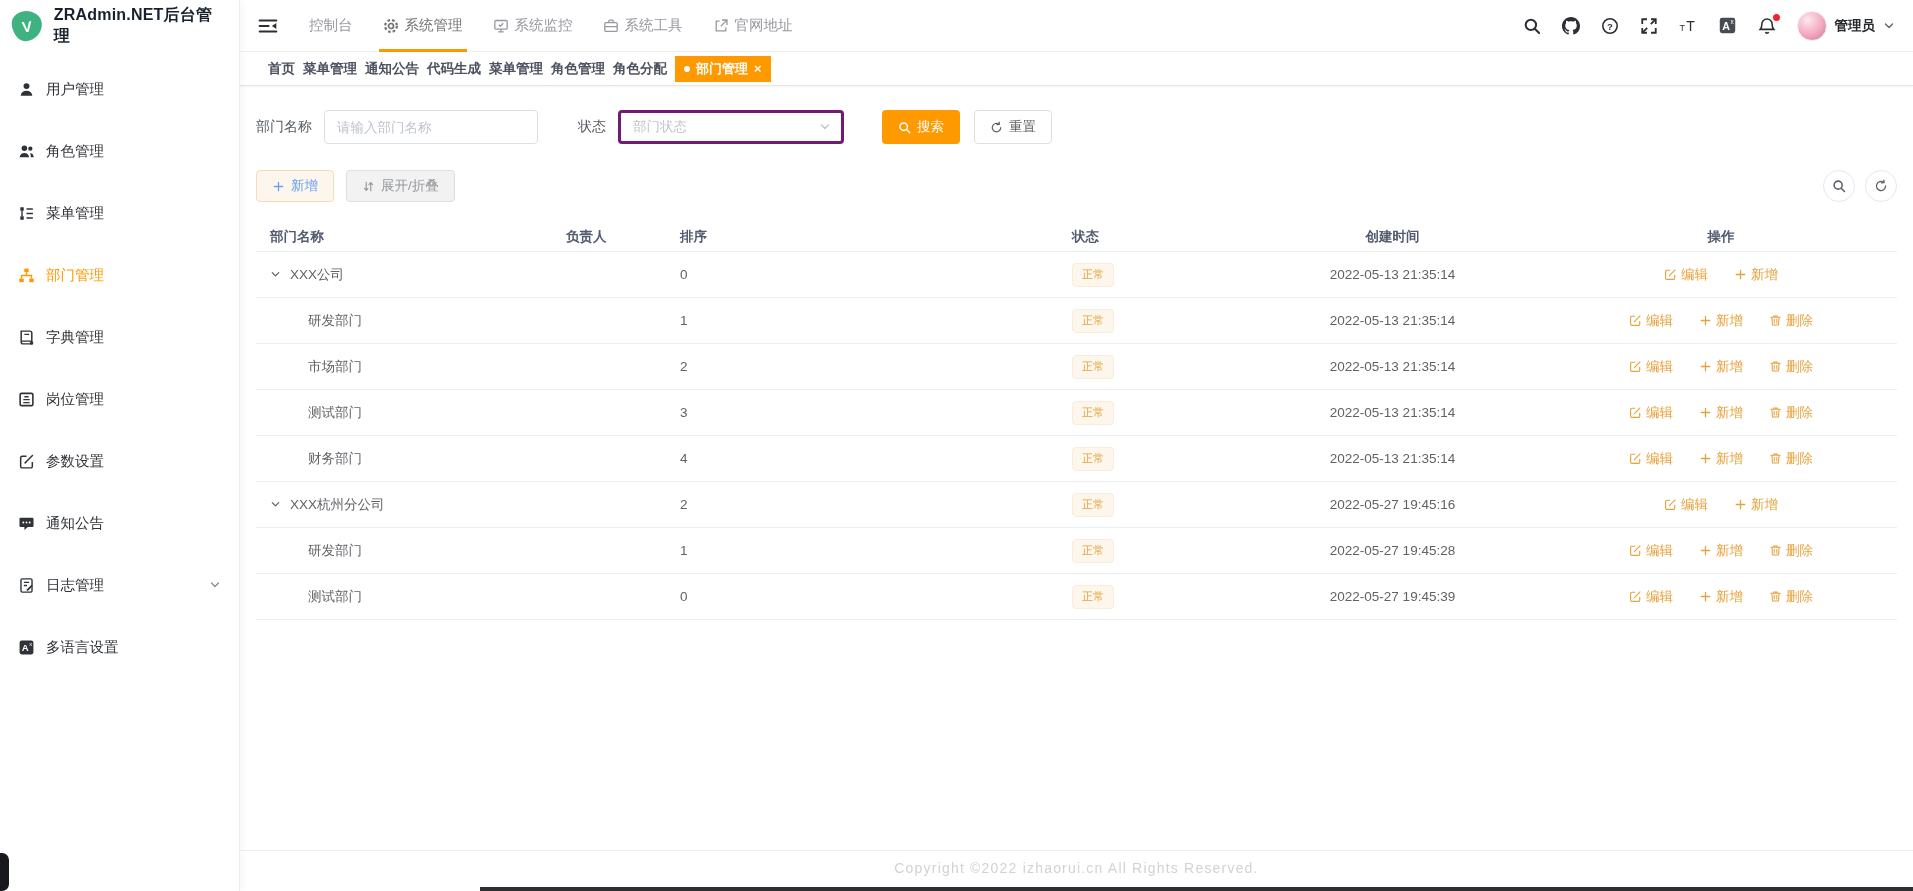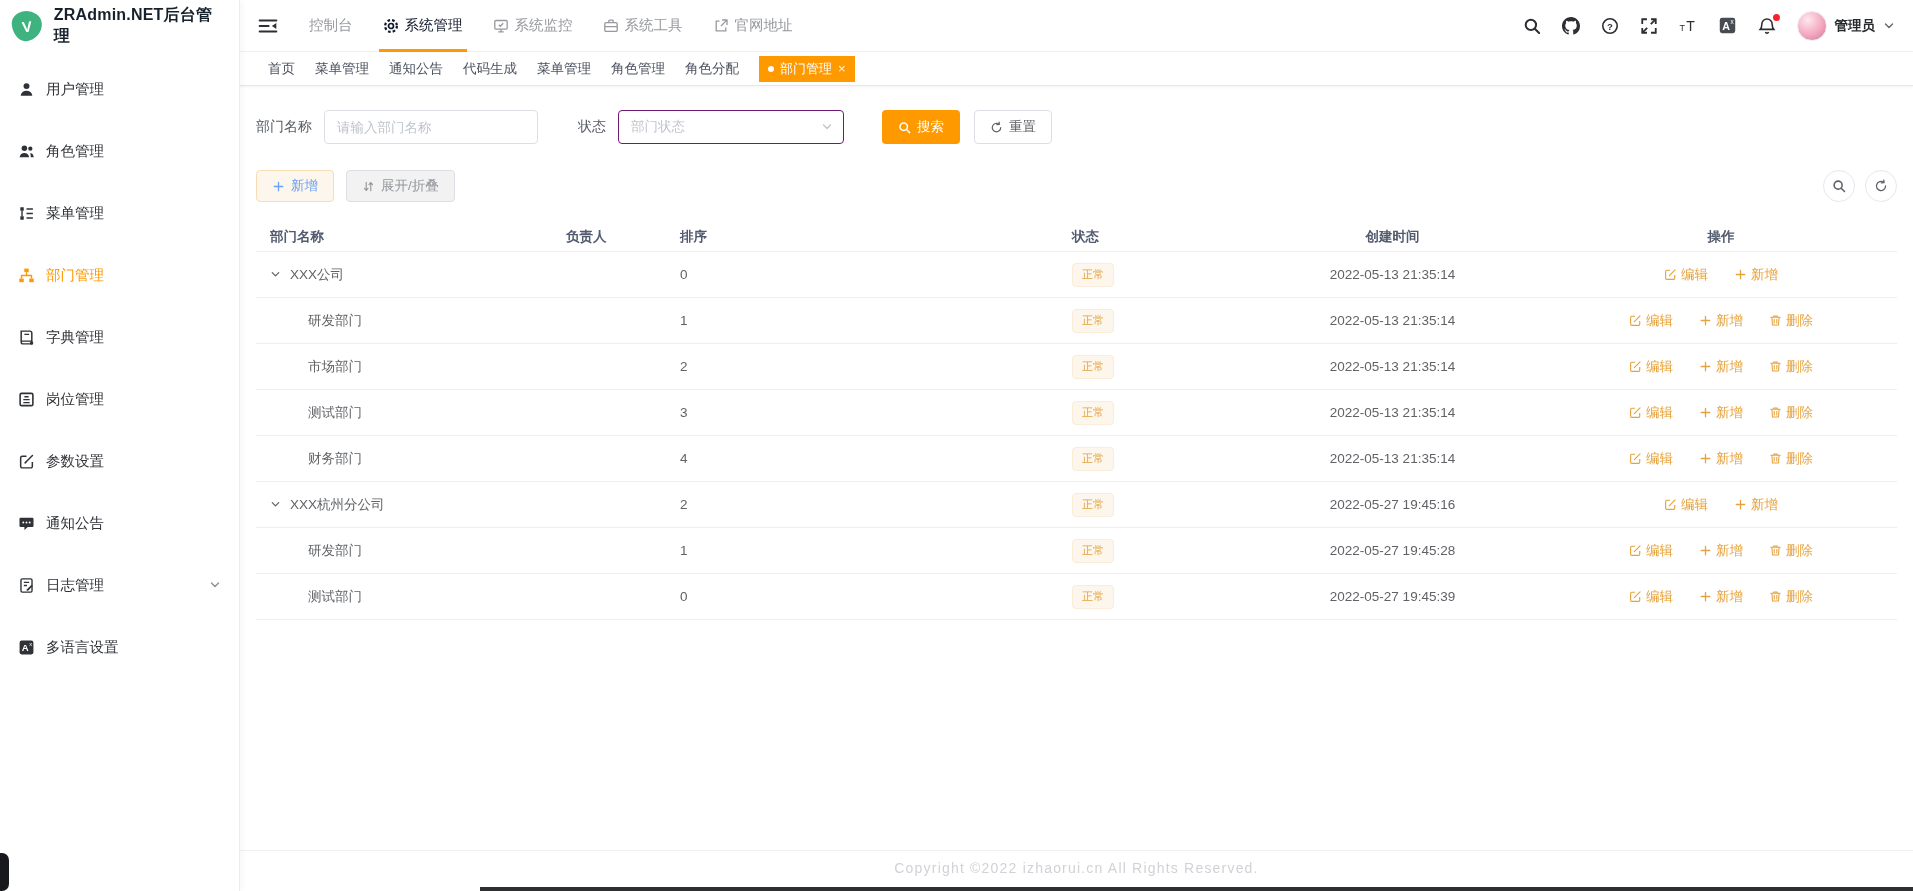--- a/index.html
+++ b/index.html
@@ -28,52 +28,52 @@
                   background:#17191d; border-radius:0 7px 7px 0; }
 
   
   .main { flex:1; display:flex; flex-direction:column; position:relative; min-width:0; background:#fff; }
 
   .topbar { height:52px; display:flex; align-items:center; padding:0 18px; border-bottom:1px solid #f1f1f2; }
   .hamburger { width:20px; height:18px; color:#2d2f33; margin-right:16px; cursor:pointer; display:inline-flex; }
   .topnav { display:flex; align-items:stretch; height:52px; }
   .nav-item { display:flex; align-items:center; gap:6px; padding:0 15px; font-size:14.5px;
               color:#97999e; cursor:pointer; position:relative; }
-  .nav-item.active { color:#0f172a;text-align:center; }
+  .nav-item.active { color:#737373;text-align:center; }
   .nav-item.active::after { content:""; position:absolute; left:11px; right:11px; bottom:0; height:3px; background:#ff9900; }
   .nav-icn { width:16px; height:16px; display:inline-flex; }
   .topbar-right { margin-left:auto; display:flex; align-items:center; gap:21px; }
   .tb-icon { width:18px; height:18px; display:inline-flex; color:#2c2e33; cursor:pointer; }
   .tb-icon.dark-badge { color:#474b52; width:19px; height:19px; }
   .bell-wrap { position:relative; }
   .bell-dot { position:absolute; top:-3px; right:-4px; width:7px; height:7px; border-radius:50%; background:#f5222d; }
   .user-block { display:flex; align-items:center; gap:8px; cursor:pointer; }
   .avatar { width:30px; height:30px; border-radius:50%;
             background:radial-gradient(circle at 35% 28%, #ffe7ee, #f3a8c0 55%, #d3849f 90%); border:1px solid #eee; }
   .user-name { font-size:13.5px; font-weight:600; color:#26282c; }
   .user-caret { width:12px; height:12px; display:inline-flex; color:#666; }
 
   
-  .tagsbar { height:34px; display:flex; align-items:center; gap:20px; padding:0 28px;
-             border-bottom:1px solid #e3e6ec; box-shadow:0 1px 3px rgba(0,0,0,.05); position:relative; z-index:2; }
+  .tagsbar { height:34px; display:flex; align-items:center; gap:8px; padding:0 28px;
+             border-bottom:1px solid #e3e6ec; box-shadow:0 1px 3px rgba(0,0,0,.05); position:relative; z-index:2;font-weight:bold; }
   .tag-item { font-size:13.5px; color:#4c5260; cursor:pointer; white-space:nowrap; }
   .tag-item.active { background:#ff9900; color:#fff; height:26px; display:inline-flex; align-items:center;
                      gap:6px; padding:0 9px; font-size:13px; }
   .tag-dot { width:6px; height:6px; border-radius:50%; background:#fff; }
   .tag-close { font-size:13px; line-height:1; cursor:pointer; opacity:.95; }
 
   
   .content { flex:1; position:relative; padding:0 16px; }
 
   .filter-row { display:flex; align-items:center; margin-top:24px; }
   .f-label { font-size:14px; color:#555b63; font-weight:500; margin-right:12px; white-space:nowrap; }
   .inp { width:214px; height:34px; border:1px solid #dcdfe6; border-radius:4px; padding:0 12px;
          font-size:13.5px; color:#606266; outline:none; font-family:inherit; }
   .inp::placeholder { color:#bfc4cc; }
-  .select { width:226px; height:34px; border:1px solid #701a75; border-radius:4px; padding:0 10px 0 12px;
+  .select { width:226px; height:34px; border:3px solid #701a75; border-radius:4px; padding:0 10px 0 12px;
             display:flex; align-items:center; justify-content:space-between; cursor:pointer; background:#fff; }
   .sel-ph { font-size:13.5px; color:#bfc4cc; }
   .sel-chev { width:12px; height:12px; display:inline-flex; color:#c0c4cc; }
   .ml40 { margin-left:40px; }
   .btn { height:34px; border-radius:4px; font-size:13.5px; display:inline-flex; align-items:center; gap:6px;
          padding:0 15px; cursor:pointer; border:1px solid transparent; font-family:inherit; background:#fff; }
   .btn .icn { display:inline-flex; }
   .btn-search { background:#ff9900; color:#fff; margin-left:38px; }
   .btn-reset { border-color:#dcdfe6; color:#606266; margin-left:14px; }
 

